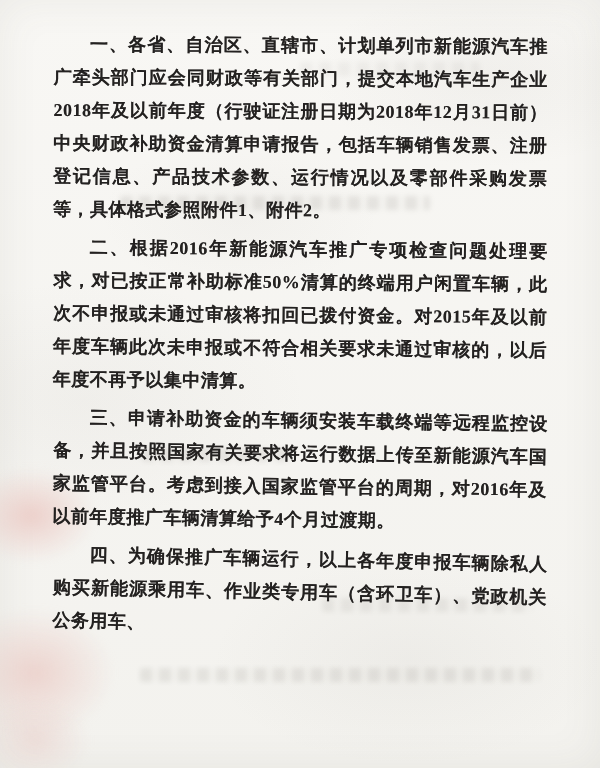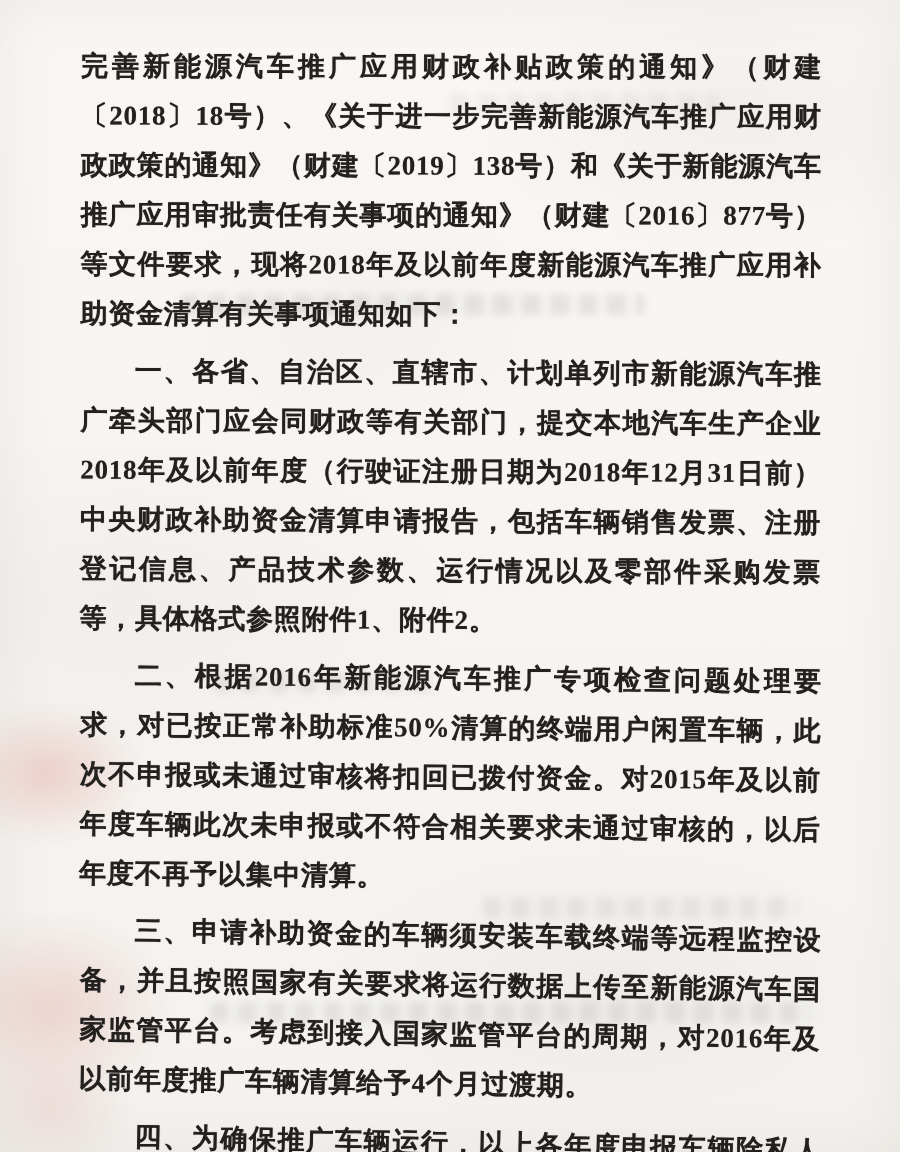--- a/index.html
+++ b/index.html
@@ -93,20 +93,19 @@
   <div class="ghost g1"></div>
   <div class="ghost g2"></div>
   <div class="ghost g3"></div>
   <div class="ghost g4"></div>
 
   <div class="smudge s1"></div>
   <div class="smudge s2"></div>
   <div class="smudge s3"></div>
 
   <div class="content">
-    <p class="para p0 noindent">完善新能源汽车推广应用财政补贴政策的通知》（财建〔2018〕18号）、《关于进一步完善新能源汽车推广应用财政政策的通知》（财建〔2019〕138号）和《关于新能源汽车推广应用审批责任有关事项的通知》（财建〔2016〕877号）等文件要求，现将2018年及以前年度新能源汽车推广应用补助资金清算有关事项通知如下：</p>
     <p class="para p1">一、各省、自治区、直辖市、计划单列市新能源汽车推广牵头部门应会同财政等有关部门，提交本地汽车生产企业2018年及以前年度（行驶证注册日期为2018年12月31日前）中央财政补助资金清算申请报告，包括车辆销售发票、注册登记信息、产品技术参数、运行情况以及零部件采购发票等，具体格式参照附件1、附件2。</p>
     <p class="para p2">二、根据2016年新能源汽车推广专项检查问题处理要求，对已按正常补助标准50%清算的终端用户闲置车辆，此次不申报或未通过审核将扣回已拨付资金。对2015年及以前年度车辆此次未申报或不符合相关要求未通过审核的，以后年度不再予以集中清算。</p>
     <p class="para p3">三、申请补助资金的车辆须安装车载终端等远程监控设备，并且按照国家有关要求将运行数据上传至新能源汽车国家监管平台。考虑到接入国家监管平台的周期，对2016年及以前年度推广车辆清算给予4个月过渡期。</p>
     <p class="para p4">四、为确保推广车辆运行，以上各年度申报车辆除私人购买新能源乘用车、作业类专用车（含环卫车）、党政机关公务用车、</p>
   </div>
 
 </div>
 
 </body></html>

